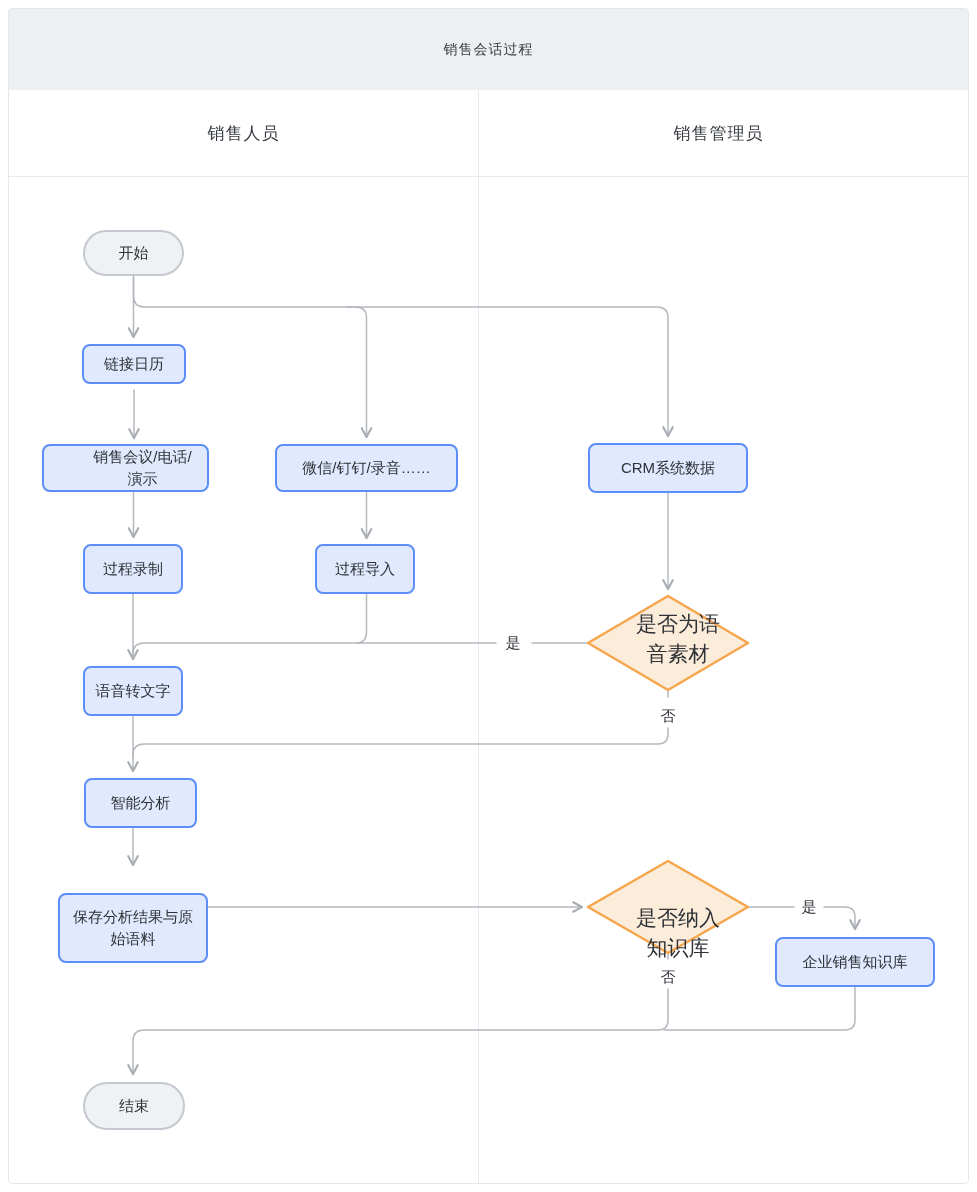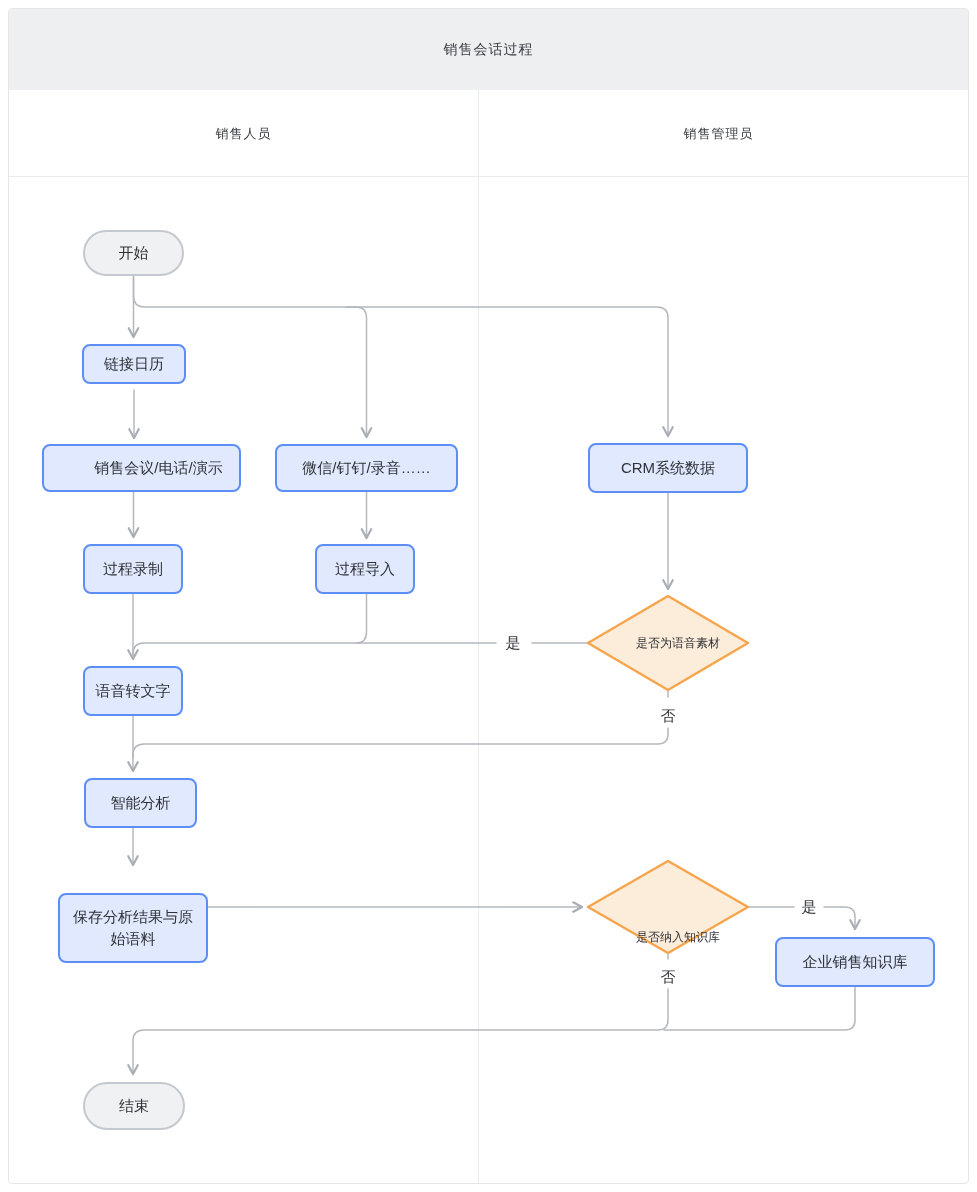--- a/index.html
+++ b/index.html
@@ -4,32 +4,32 @@
 <style>
   html,body{margin:0;padding:0;background:#ffffff;}
   .page{position:relative;width:977px;height:1192px;background:#ffffff;overflow:hidden;
         font-family:"Liberation Sans","DejaVu Sans",sans-serif;}
   .container{position:absolute;left:8px;top:8px;width:961px;height:1176px;
              border:1px solid #e4e6e9;border-radius:4px;box-sizing:border-box;background:#fff;}
   .titleband{position:absolute;left:9px;top:9px;width:959px;height:81px;background:#edeff1;
              border-radius:3px 3px 0 0;display:flex;align-items:center;justify-content:center;}
   .titleband .t{font-size:14px;color:#3a3d43;letter-spacing:1px;}
   .lanecell{position:absolute;top:90px;height:87px;display:flex;align-items:center;justify-content:center;
-            font-size:13px;color:#383c42;letter-spacing:1px;}
+            font-size:17px;color:#383c42;letter-spacing:1px;}
   .lane-left{left:9px;width:469px;}
   .lane-right{left:478px;width:481px;}
   .hline{position:absolute;background:#e9ebee;height:1px;}
   .vline{position:absolute;background:#e9ebee;width:1px;}
   .edges{position:absolute;left:0;top:0;z-index:2;pointer-events:none;}
   .node,.pill{position:absolute;z-index:3;box-sizing:border-box;display:flex;align-items:center;
         justify-content:center;text-align:center;font-size:15px;color:#2e3136;line-height:1.45;padding:2px 10px;}
   .node{border:2px solid #5d8ef8;background:#e1e9fe;border-radius:8px;}
   .pill{border:2px solid #c4c9cf;background:#eff1f3;border-radius:24px;}
-  .dlabel{position:absolute;z-index:3;display:flex;align-items:center;justify-content:center;
-          text-align:center;font-size:12px;color:#2e3136;line-height:1.4;}
+  .dlabel{position:absolute;z-index:3;display:flex;align-items:flex-end;justify-content:center;
+          text-align:center;font-size:21px;color:#2e3136;line-height:1.4;}
   .elabel{position:absolute;z-index:4;display:flex;align-items:center;justify-content:center;
           font-size:15px;color:#303338;}
 </style>
 </head>
 <body>
 
 <div class="page">
 
   <div class="container"></div>
 
@@ -83,21 +83,21 @@
   </svg>
 
   <div class="pill" style="left:83px;top:230px;width:101px;height:46px;">
     <span>开始</span>
   </div>
 
   <div class="node" style="left:82px;top:344px;width:104px;height:40px;">
     <span>链接日历</span>
   </div>
 
-  <div class="node" style="left:42px;top:444px;width:199px;height:48px;padding-left:44px;">
+  <div class="node" style="left:42px;top:444px;width:167px;height:48px;padding-left:44px;">
     <span>销售会议/电话/演示</span>
   </div>
 
   <div class="node" style="left:275px;top:444px;width:183px;height:48px;">
     <span>微信/钉钉/录音……</span>
   </div>
 
   <div class="node" style="left:588px;top:443px;width:160px;height:50px;">
     <span>CRM系统数据</span>
   </div>

